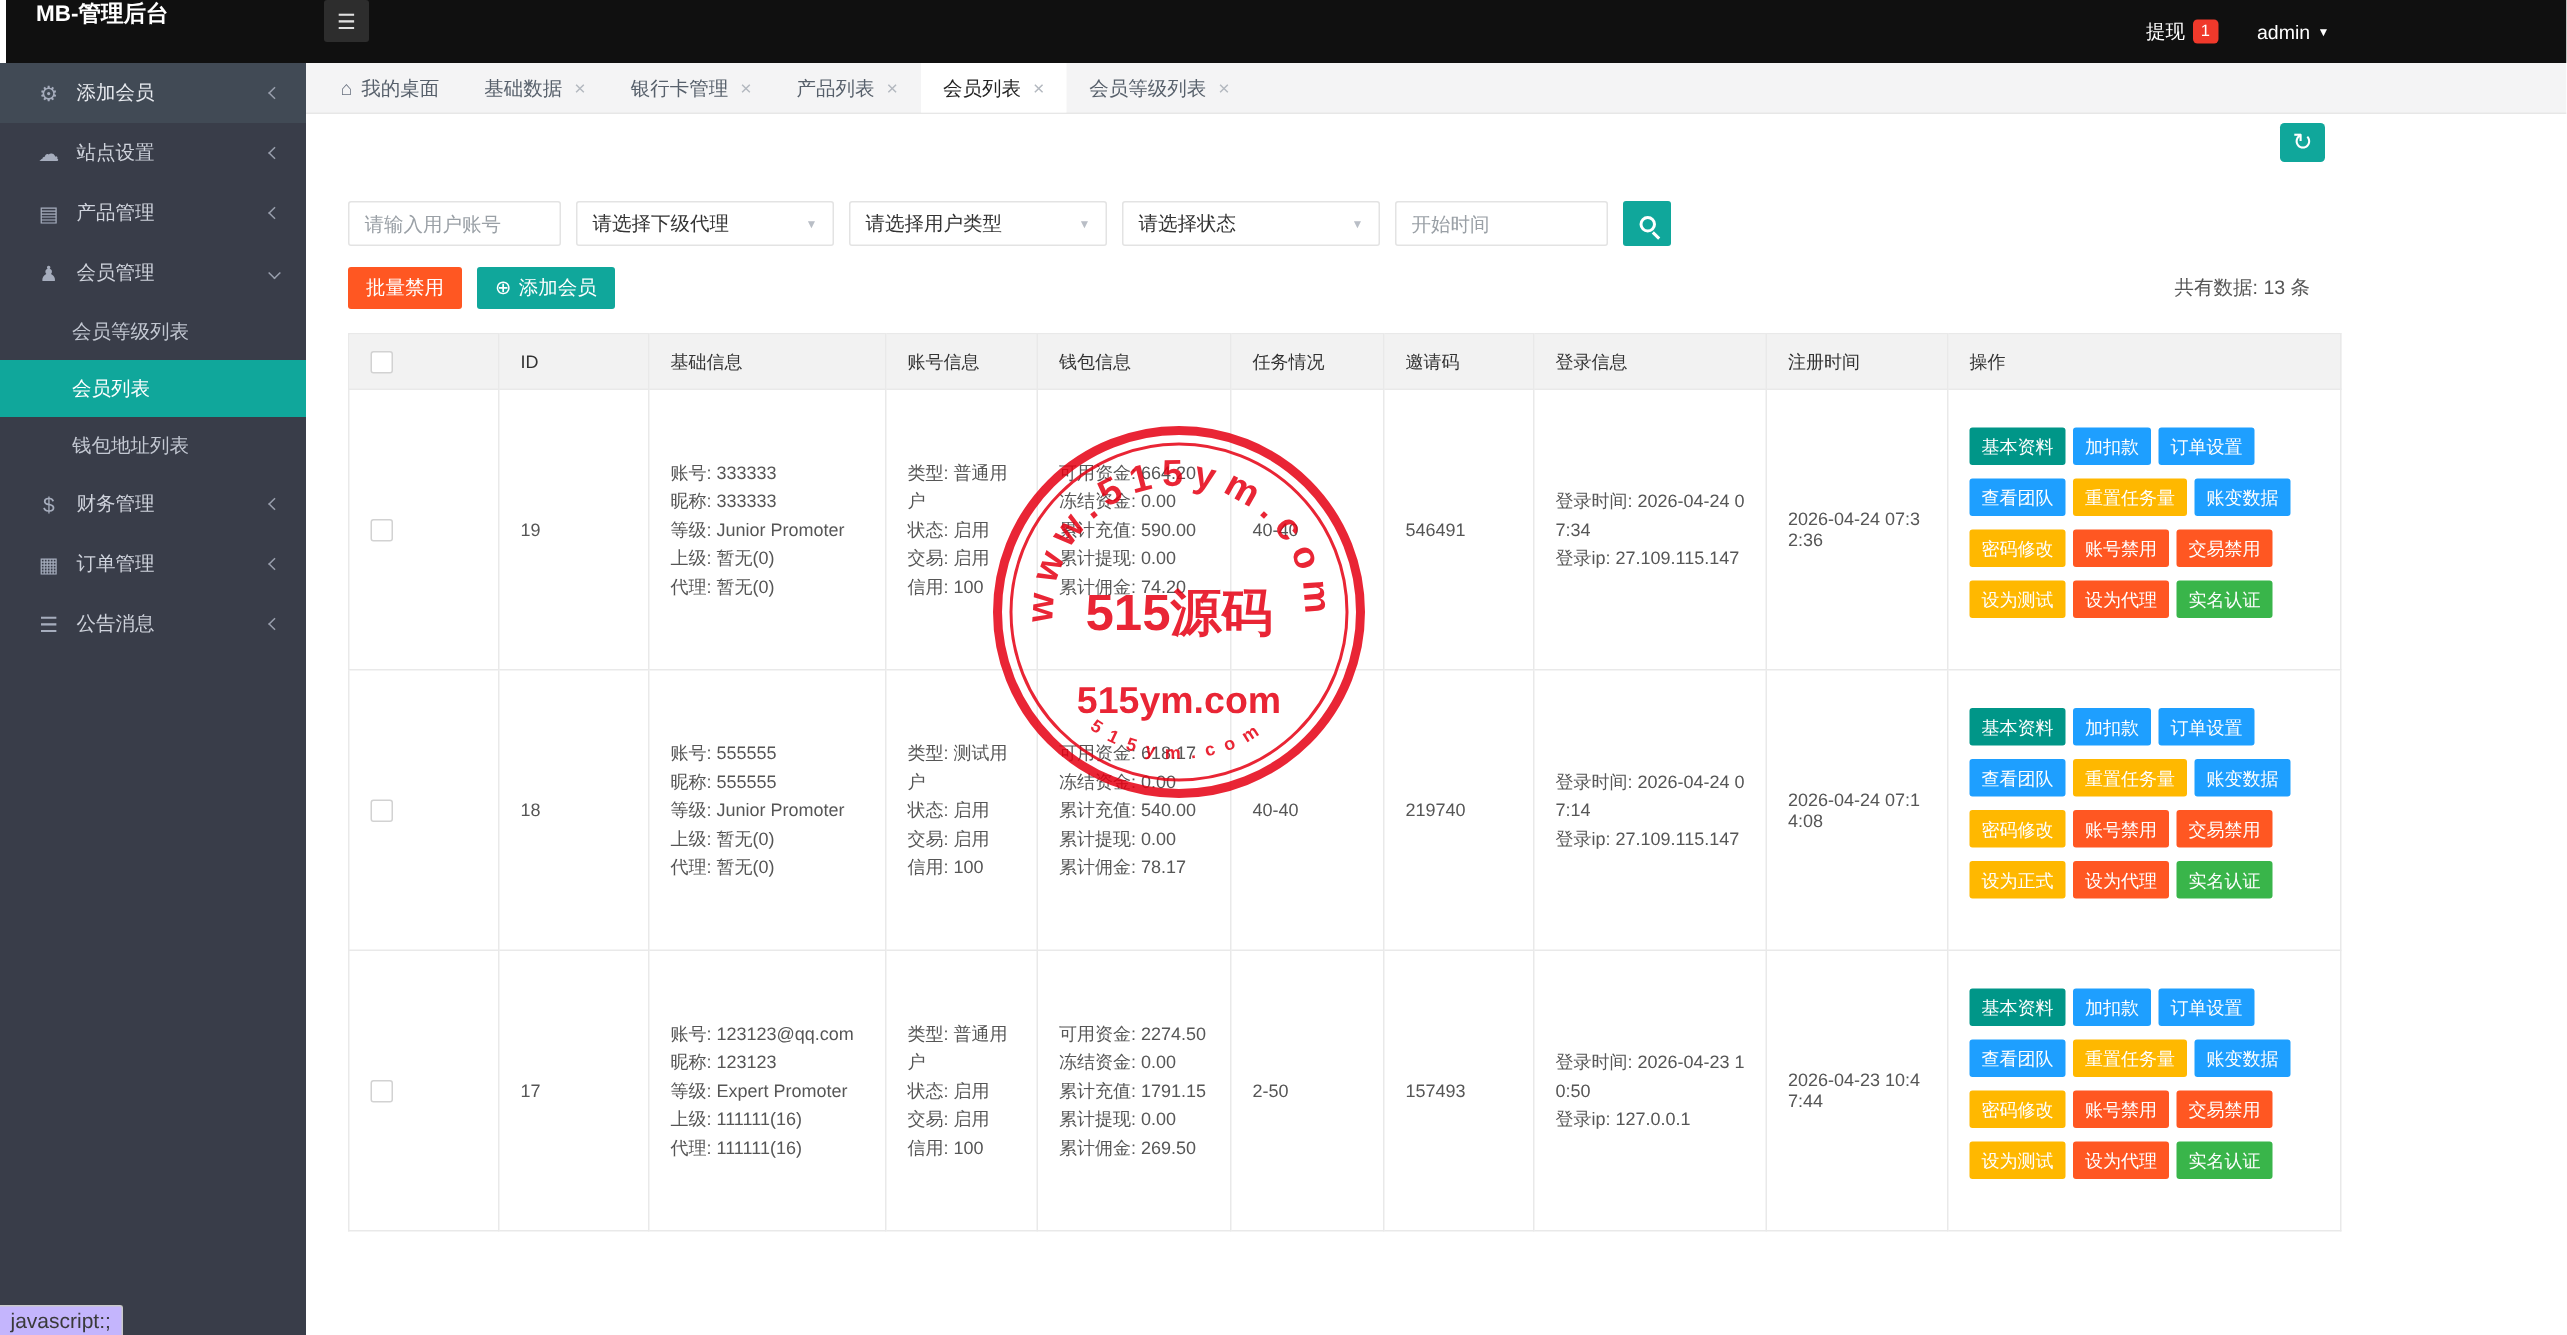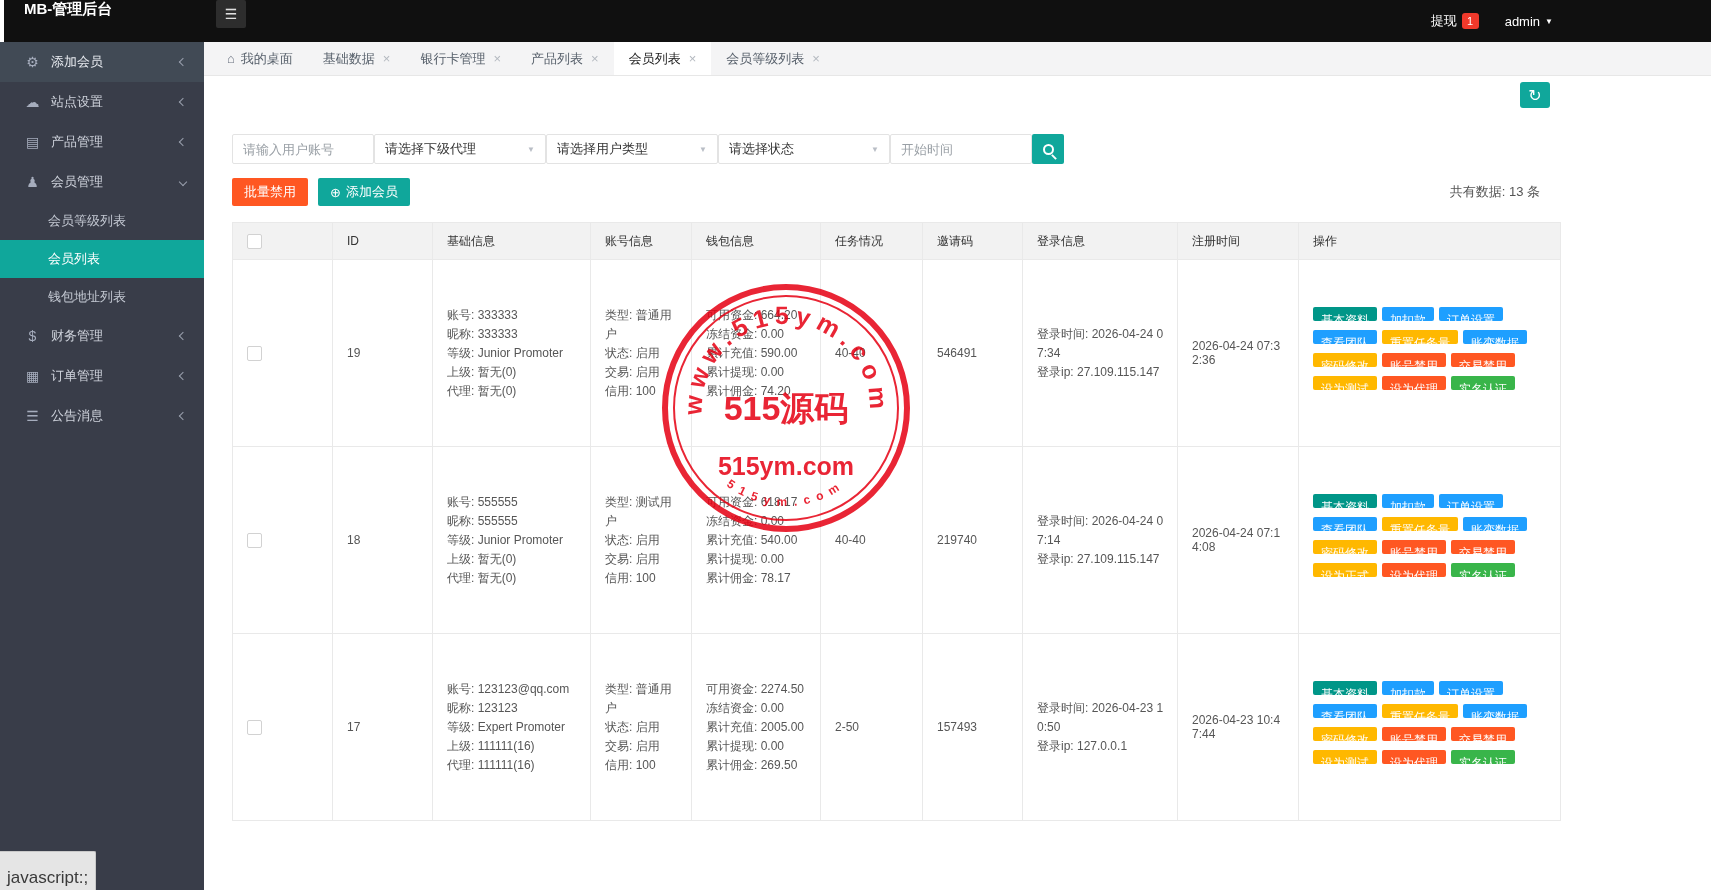--- a/index.html
+++ b/index.html
@@ -26,21 +26,21 @@
 .submenu-item.active{background:var(--accent);color:#fff}
 .main{position:absolute;top:42px;left:204px;right:0;bottom:0;background:#fff}
 .tabbar{height:34px;background:#f4f4f5;border-bottom:1px solid #e7e7e7;display:flex;align-items:stretch;padding-left:8px}
 .tab{display:flex;align-items:center;gap:6px;padding:0 15px;font-size:13px;color:#57606b;cursor:pointer}
 .tab.active{background:#fff;color:#222}
 .tab-icon{font-size:13px;color:#6a7280}
 .tab-close{color:#b3b8bf;font-size:13px;margin-left:2px;cursor:pointer}
 .content{padding:4px 0 0 28px;width:1360px}
 .refresh-row{width:1328px;display:flex;justify-content:flex-end;padding:2px 10px 0 0}
 .refresh-btn{width:30px;height:26px;background:var(--accent);border-radius:3px;color:#fff;display:flex;align-items:center;justify-content:center;font-size:16px;cursor:pointer}
-.filter-row{margin-top:26px;display:flex;align-items:center;gap:0}
+.filter-row{margin-top:26px;display:flex;align-items:center;gap:10px}
 .f-input{width:142px;height:30px;border:1px solid #e3e3e3;border-radius:2px;padding:0 10px;font-size:13px;color:#333;outline:none;font-family:inherit}
 .f-input::placeholder{color:#9aa0a6}
 .f-select{width:172px;height:30px;border:1px solid #e3e3e3;border-radius:2px;padding:0 10px;display:flex;align-items:center;justify-content:space-between;font-size:13px;color:#333;cursor:pointer;background:#fff}
 .sel-caret{font-size:8px;color:#b9bec6}
 .search-btn{width:32px;height:30px;background:var(--accent);border-radius:2px;display:flex;align-items:center;justify-content:center;cursor:pointer}
 .mag{position:relative;width:11px;height:11px;border:2px solid #fff;border-radius:50%}
 .mag::after{content:"";position:absolute;left:8px;top:8px;width:2px;height:6px;background:#fff;transform:rotate(-45deg)}
 .action-row{margin-top:14px;width:1328px;display:flex;align-items:center;justify-content:space-between}
 .action-left{display:flex;gap:10px}
 .btn{height:28px;border:none;border-radius:2px;color:#fff;font-size:13px;padding:0 12px;display:flex;align-items:center;gap:5px;cursor:pointer;font-family:inherit}
@@ -48,23 +48,23 @@
 .btn-accent{background:var(--accent)}
 .total{font-size:13px;color:#555;margin-right:20px}
 table{border-collapse:collapse;table-layout:fixed;width:1328px;margin-top:16px}
 th,td{border:1px solid #e9e9e9}
 th{background:#f2f2f2;height:37px;font-size:12px;font-weight:normal;color:#333;text-align:left;padding-left:14px}
 td{font-size:12px;color:#565656;text-align:left;vertical-align:middle;padding:12px 8px 12px 14px;word-break:break-all}
 tr.data-row{height:187px}
 .info-line{line-height:19px}
 .checkbox{display:inline-block;width:15px;height:15px;background:#fff;border:1px solid #d2d2d2;border-radius:2px;vertical-align:middle;cursor:pointer}
 .ops-cell{padding-right:4px}
-.op-btn{display:inline-block;height:14px;line-height:26px;padding:0 8px;margin:0 5px 9px 0;border-radius:2px;color:#fff;font-size:12px;white-space:nowrap;cursor:pointer}
+.op-btn{display:inline-block;height:25px;line-height:26px;padding:0 8px;margin:0 5px 9px 0;border-radius:2px;color:#fff;font-size:12px;white-space:nowrap;cursor:pointer}
 .watermark{position:absolute;left:451px;top:235px;opacity:.85;pointer-events:none;z-index:10}
-.status-bubble{position:fixed;left:0;bottom:0;z-index:40;background:#e5e5e5;border:1px solid #c9c9c9;border-left:none;border-bottom:none;border-top-right-radius:2px;padding:16px 7px 2px;font-size:17px;color:#3a3a3a}
+.status-bubble{position:fixed;left:0;bottom:0;z-index:40;background:#c4b5fd;border:1px solid #c9c9c9;border-left:none;border-bottom:none;border-top-right-radius:2px;padding:1px 7px 2px;font-size:14px;color:#3a3a3a}
 </style>
 </head>
 <body>
 
 <div class="topbar">
   <div class="topbar-title">MB-管理后台</div>
   <div class="hamburger">
     <span>☰</span>
   </div>
   <div class="topbar-right">
@@ -294,21 +294,21 @@
             </td>
             <td class="cell-lines">
               <div class="info-line">类型: 普通用户</div>
               <div class="info-line">状态: 启用</div>
               <div class="info-line">交易: 启用</div>
               <div class="info-line">信用: 100</div>
             </td>
             <td class="cell-lines">
               <div class="info-line">可用资金: 2274.50</div>
               <div class="info-line">冻结资金: 0.00</div>
-              <div class="info-line">累计充值: 2005.00</div>
+              <div class="info-line">累计充值: 1791.15</div>
               <div class="info-line">累计提现: 0.00</div>
               <div class="info-line">累计佣金: 269.50</div>
             </td>
             <td>2-50</td>
             <td>157493</td>
             <td class="cell-lines">
               <div class="info-line">登录时间: 2026-04-23 10:50</div>
               <div class="info-line">登录ip: 127.0.0.1</div>
             </td>
             <td>2026-04-23 10:47:44</td>

